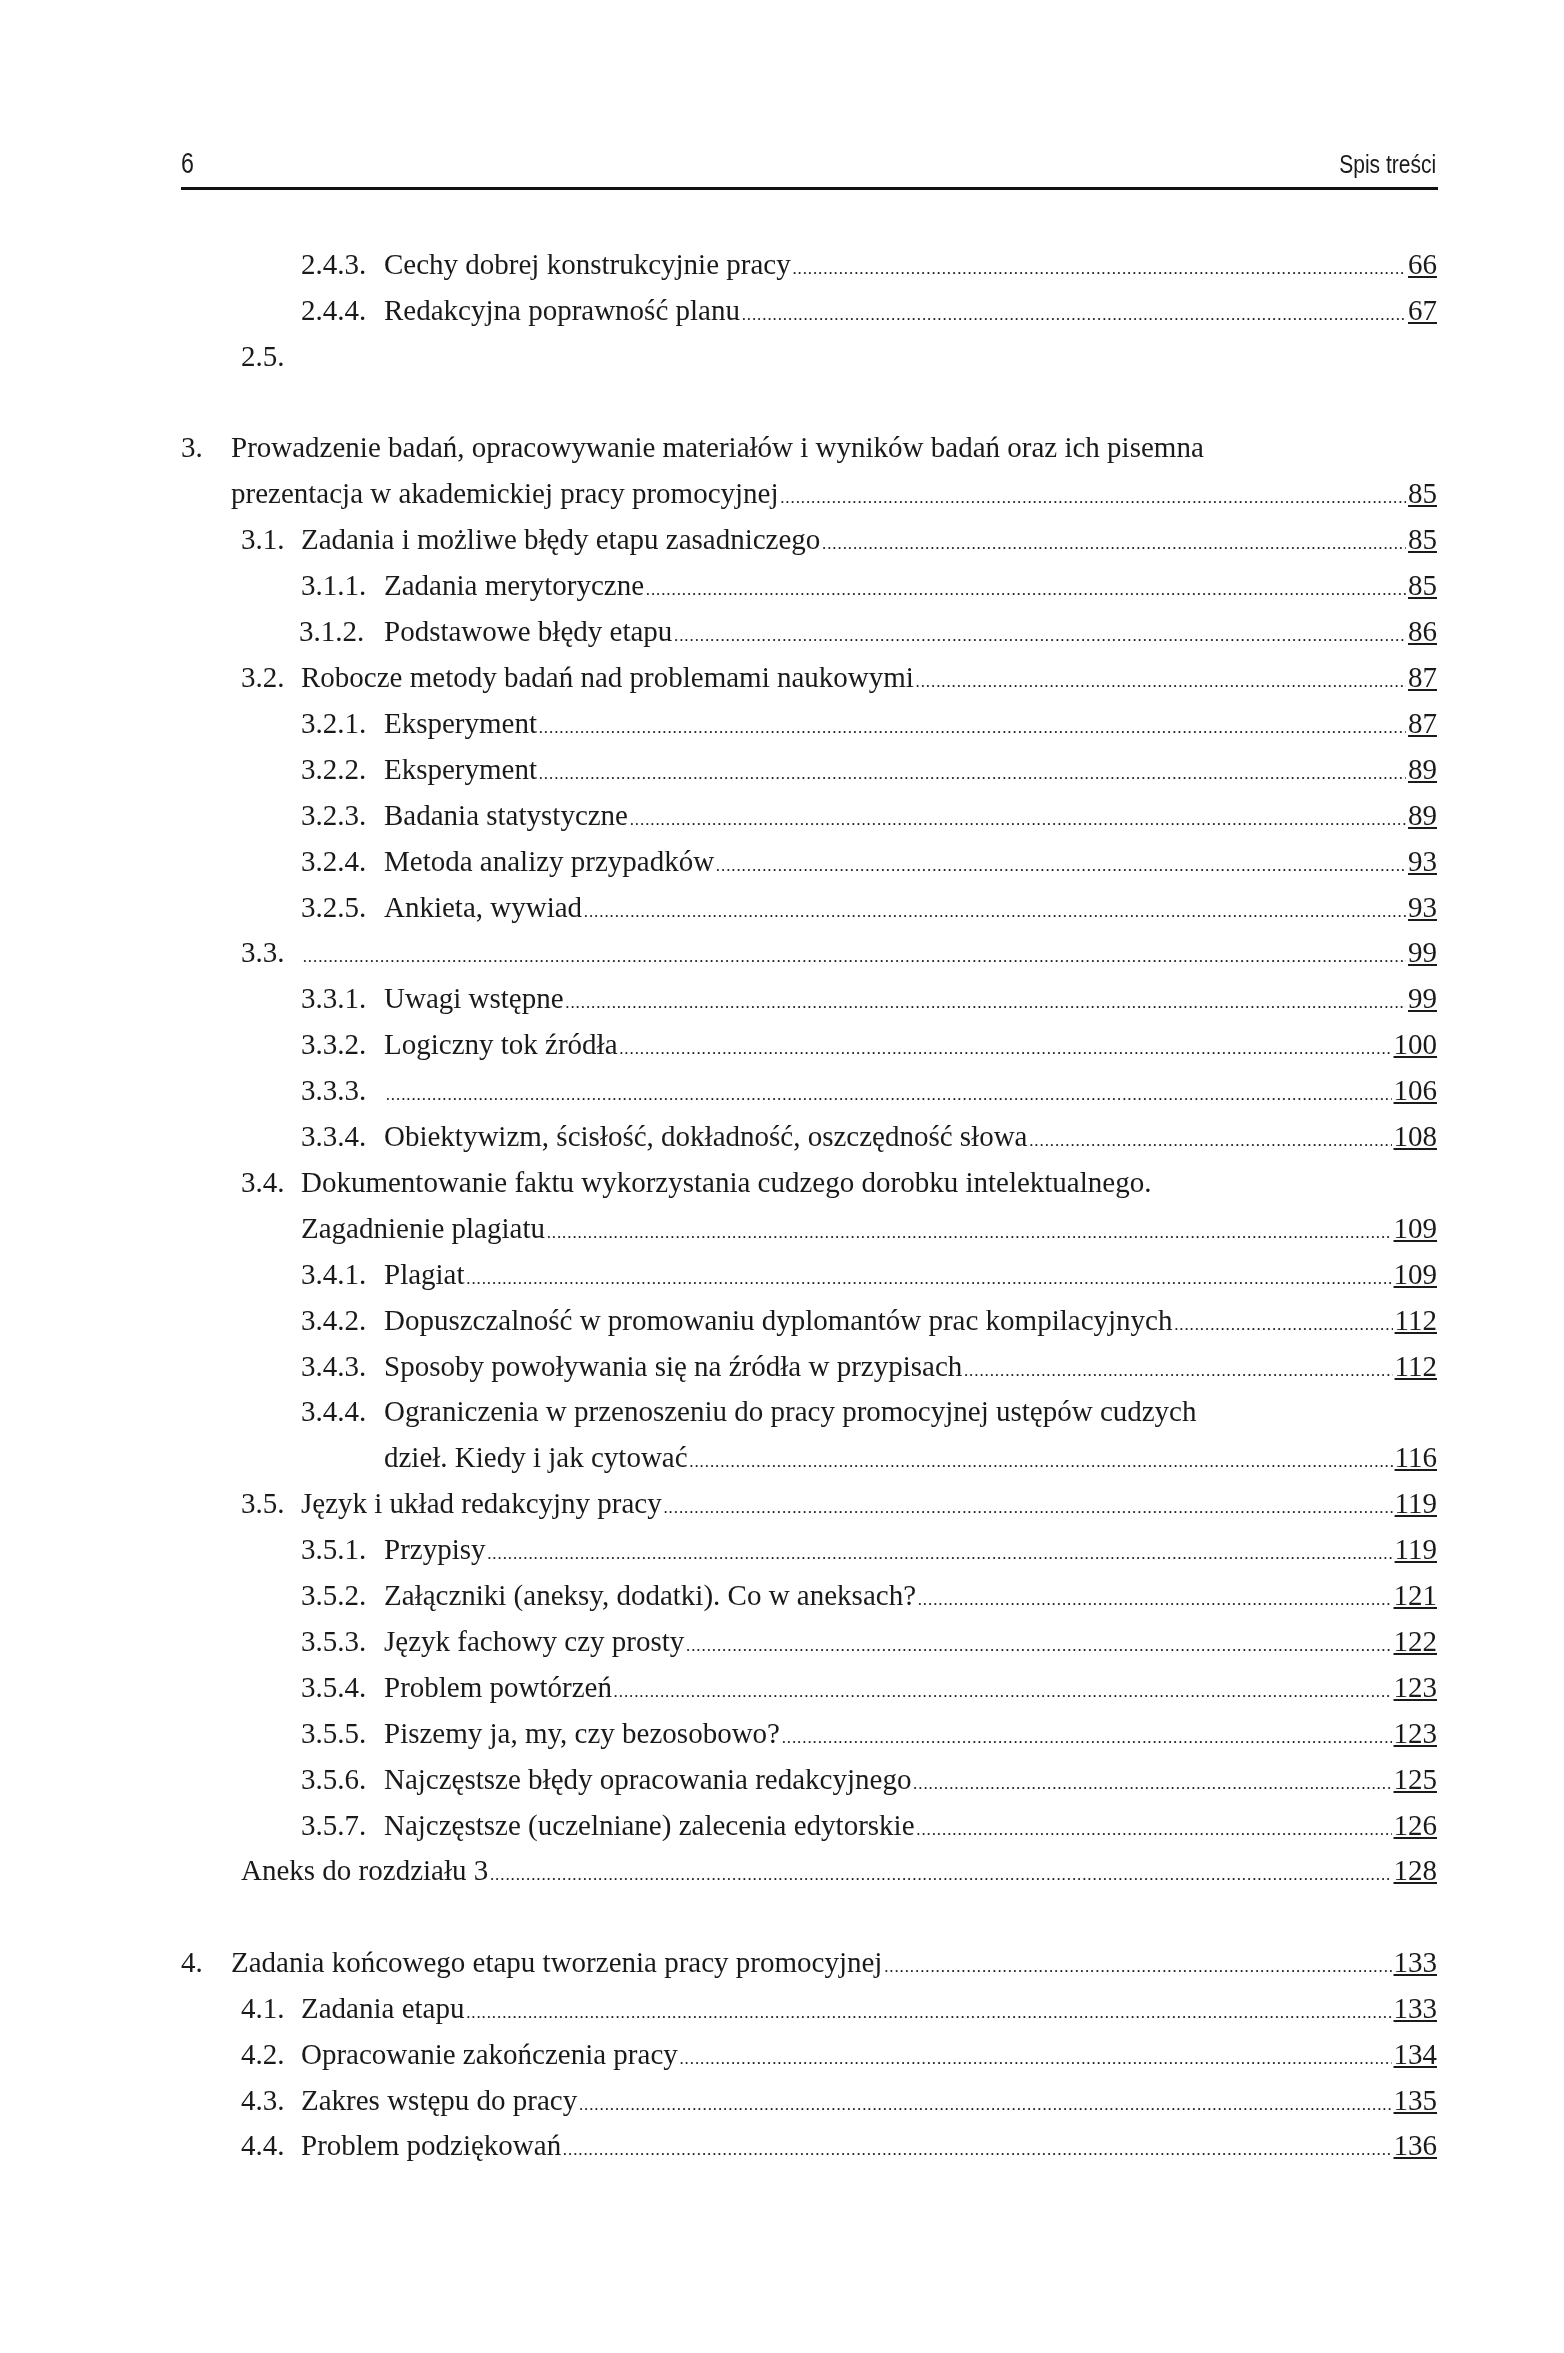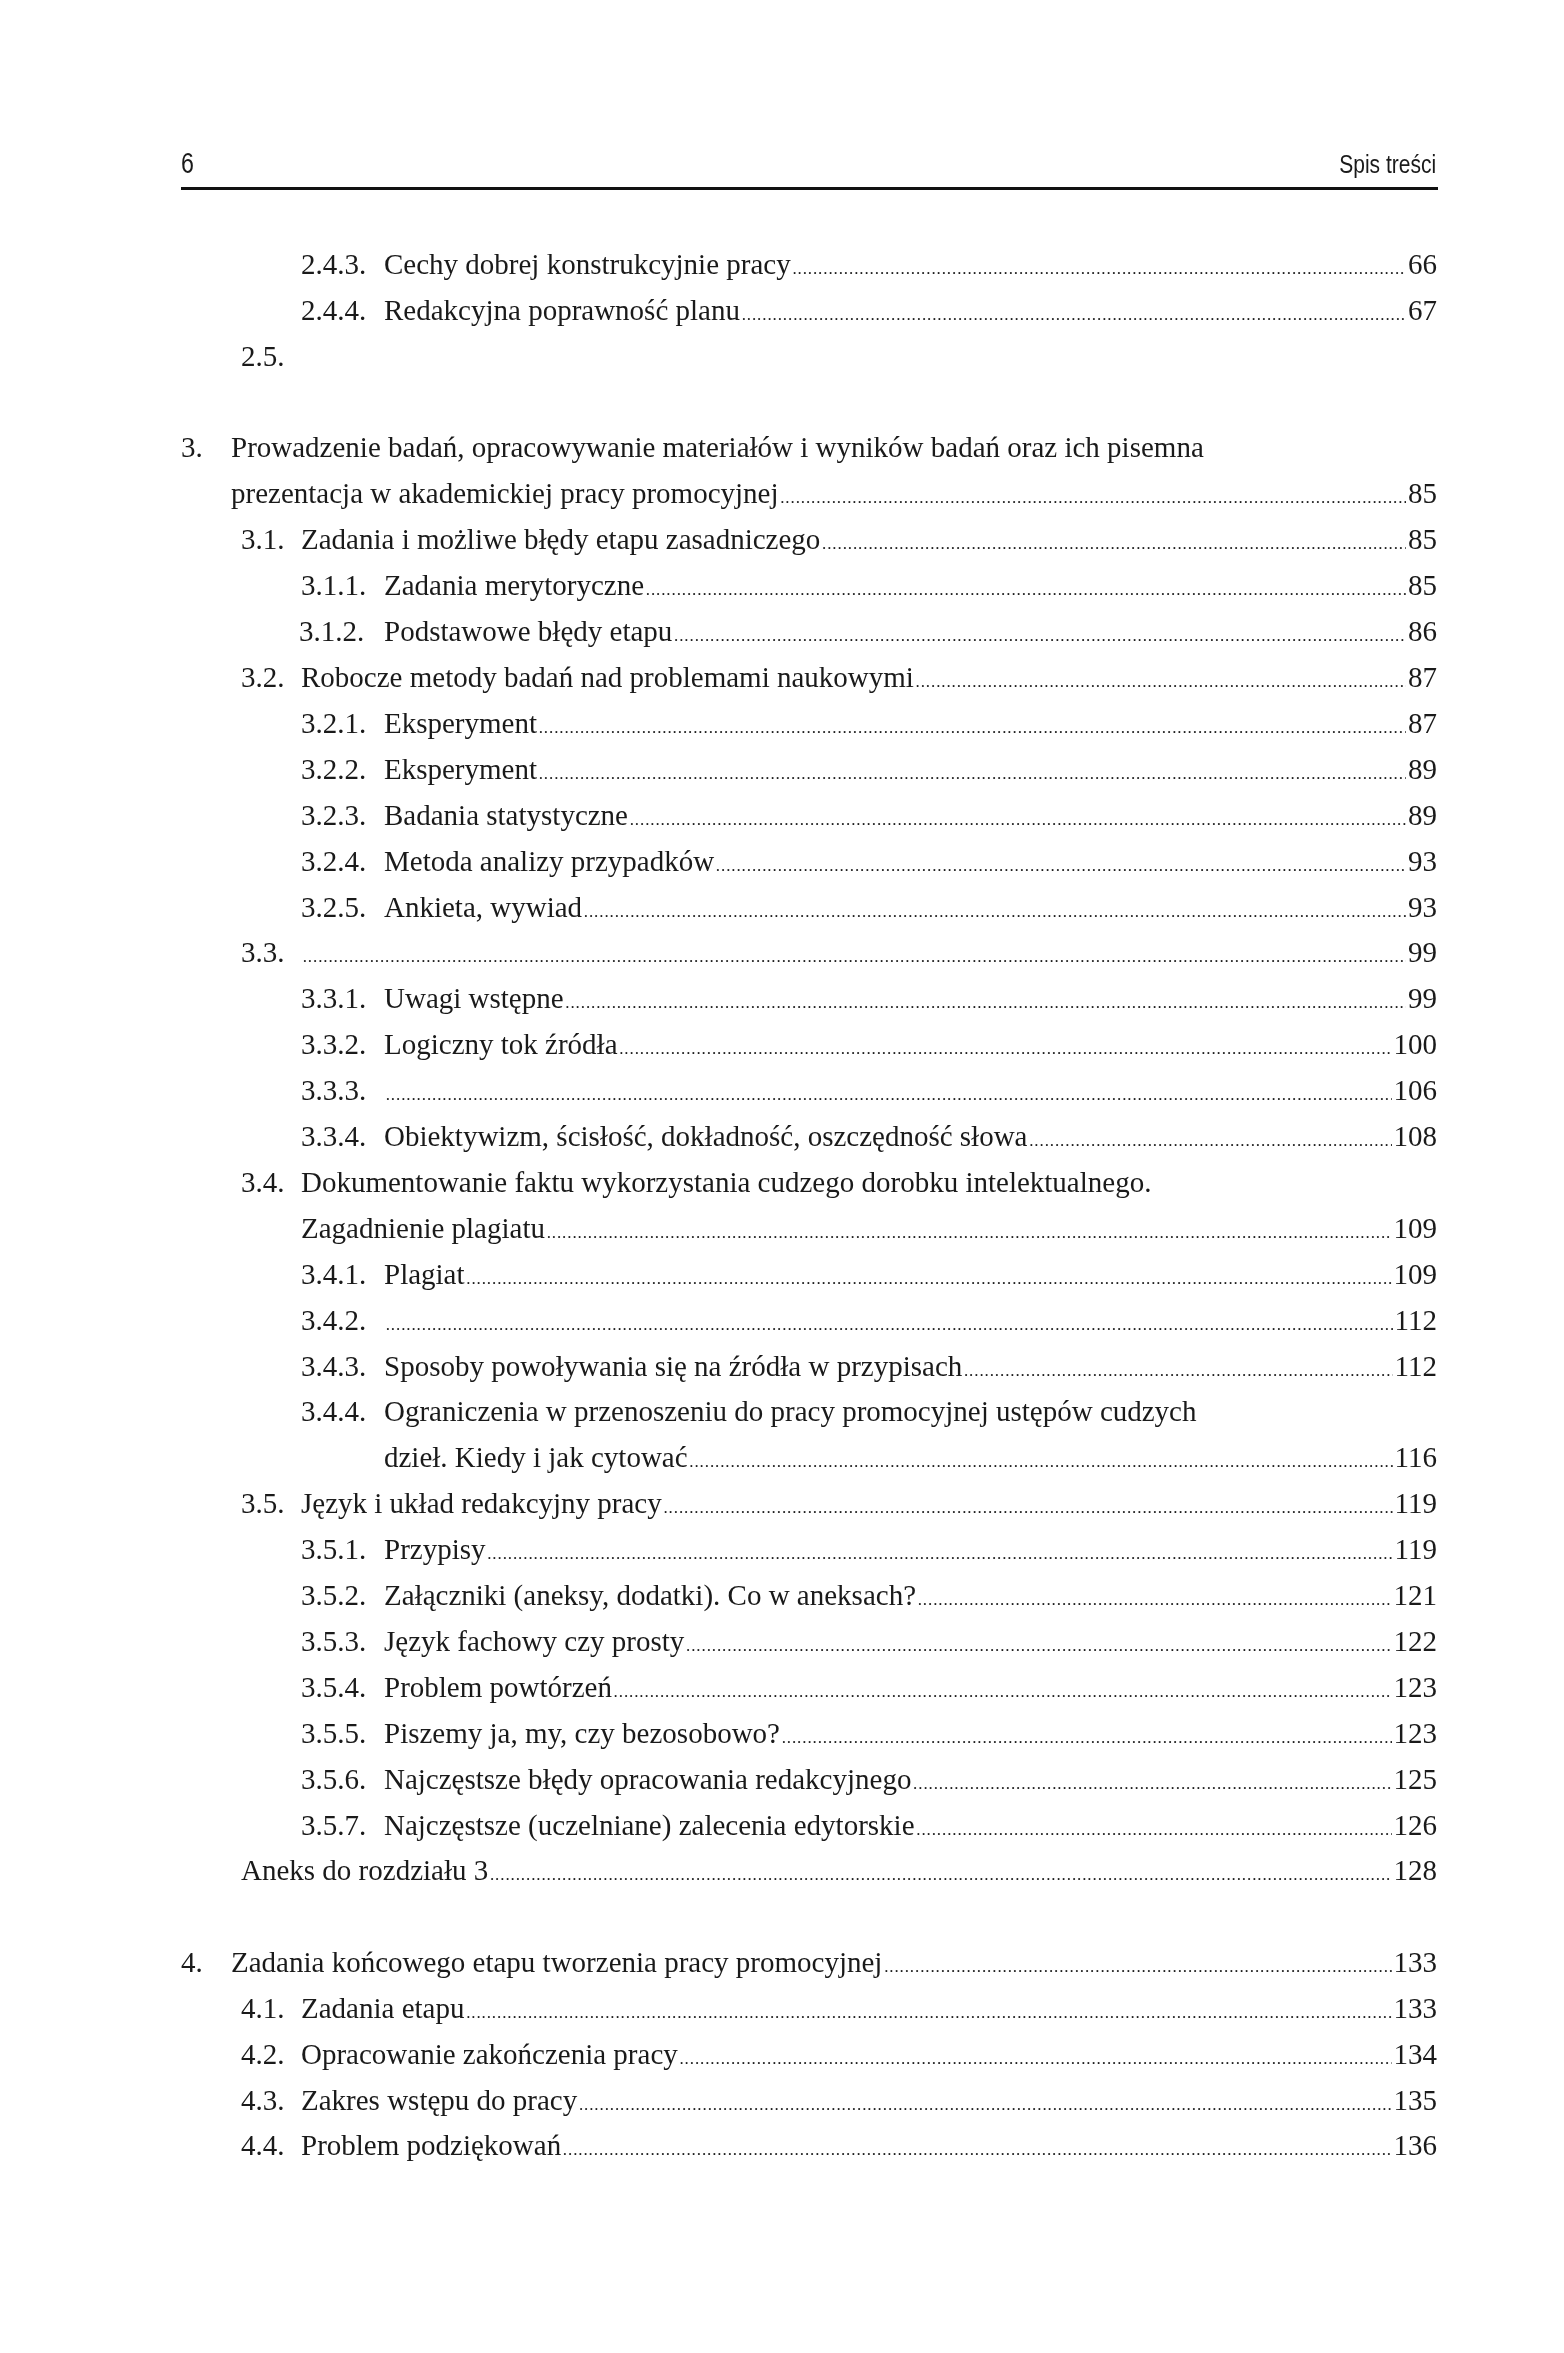--- a/index.html
+++ b/index.html
@@ -10,21 +10,21 @@
   .running-head { position:absolute; right:129px; top:150px; font-family:"Liberation Sans", "DejaVu Sans", sans-serif;
               font-size:25.6px; transform:scaleX(0.82); transform-origin:right top; white-space:nowrap; }
   .rule { position:absolute; left:181px; width:1257px; top:187px; height:2.6px; background:#111; }
   .toc { position:absolute; left:0; top:0; width:1565px; }
   .row { position:absolute; left:0; width:1565px; height:43px; font-size:29px; line-height:43px; white-space:nowrap; }
   .row .num { position:absolute; top:0; }
   .row .fill { position:absolute; top:0; right:128px; display:flex; align-items:baseline; }
   .row .title { white-space:nowrap; }
   .row .dots { flex:1; overflow:hidden; white-space:nowrap; letter-spacing:0.9px; font-size:17px; margin:0 1.7px; }
   .row .dots::before { content:"........................................................................................................................................................................................................................................................................................................................................................"; }
-  .row .page { text-align:center; }
+  .row .page { text-align:center;text-decoration:underline; }
   .row .wrapline { position:absolute; top:0; white-space:nowrap; }
 </style>
 </head>
 <body>
 
 <div class="page-num">6</div>
 <div class="running-head">Spis treści</div>
 <div class="rule"></div>
 
 <div class="toc">
@@ -204,20 +204,21 @@
     <div class="fill" style="left:384px">
         <span class="title">Plagiat</span>
         <span class="dots"></span>
         <span class="page">109</span>
       </div>
   </div>
 
   <div class="row" style="top:1299px">
     <span class="num" style="left:301px">3.4.2.</span>
     <div class="fill" style="left:384px">
+        <span class="title">Dopuszczalność w promowaniu dyplomantów prac kompilacyjnych</span>
         <span class="dots"></span>
         <span class="page">112</span>
       </div>
   </div>
 
   <div class="row" style="top:1345px">
     <span class="num" style="left:301px">3.4.3.</span>
     <div class="fill" style="left:384px">
         <span class="title">Sposoby powoływania się na źródła w przypisach</span>
         <span class="dots"></span>

